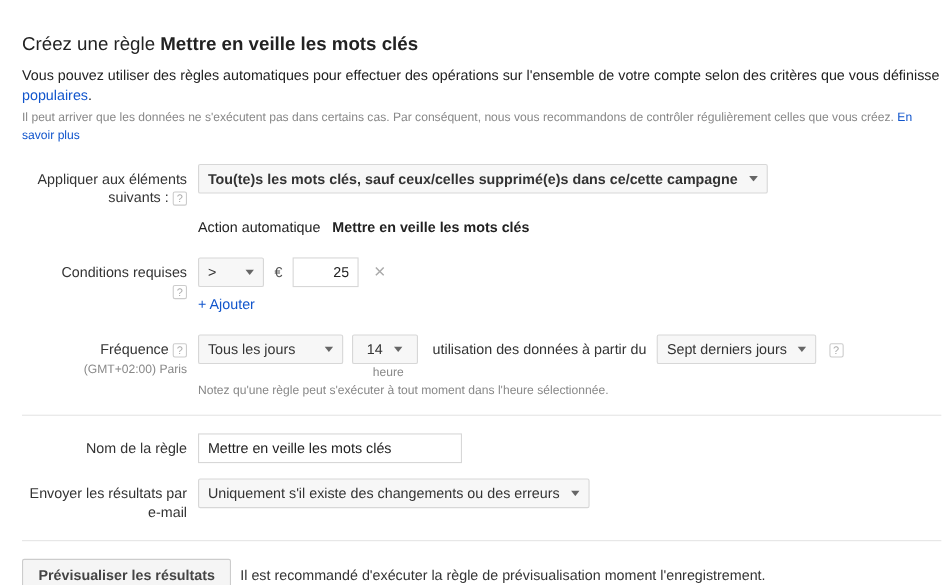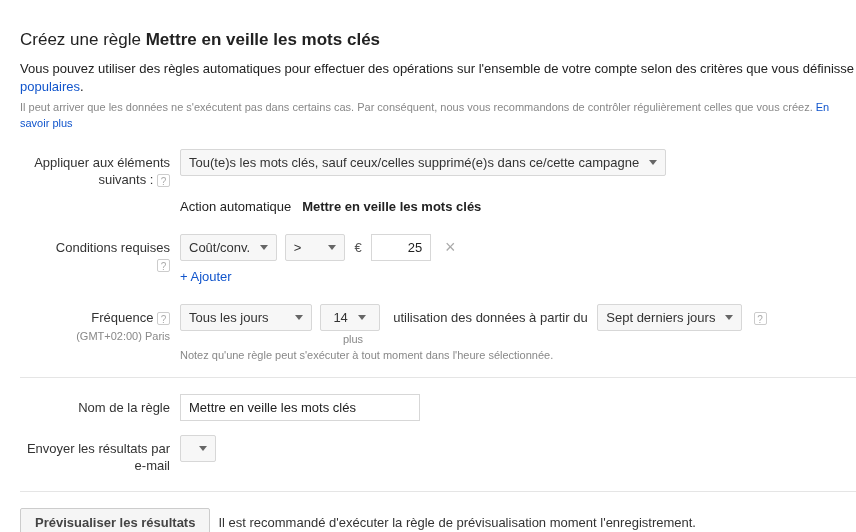--- a/index.html
+++ b/index.html
@@ -39,21 +39,21 @@
     border: 1px solid #d7d7d7;
     background: #f7f7f7;
     height: 27px;
     padding: 0 8px;
     font-size: 13px;
     color: #333;
     cursor: pointer;
     border-radius: 2px;
     margin-right: 4px;
   }
-  .dropdown.bold { font-weight: normal; }
+  .dropdown.bold { font-weight: bold; }
   .dropdown .caret { margin-left: 10px; }
   .caret svg { display:block; }
   .textinput {
     display: inline-block;
     border: 1px solid #d7d7d7;
     height: 27px;
     padding: 0 8px;
     font-size: 13px;
     background: #fff;
     color: #222;
@@ -118,28 +118,20 @@
     <b>Mettre en veille les mots clés</b>
   </div>
 </div>
 
 <div class="row">
   <div class="label-col">
     <span>Conditions requises</span><br>
     <span class="help">?</span>
   </div>
   <div class="ctrl-col">
-    <div class="dropdown">
-      <span>Coût/conv.</span>
-      <span class="caret">
-          <svg width="8" height="5">
-            <polygon points="0,0 8,0 4,5" fill="#666"></polygon>
-          </svg>
-        </span>
-    </div>
     <div class="dropdown" style="min-width:60px;">
       <span>&gt;</span>
       <span class="caret" style="margin-left:auto">
           <svg width="8" height="5">
             <polygon points="0,0 8,0 4,5" fill="#666"></polygon>
           </svg>
         </span>
     </div>
     <span class="euro">€</span>
     <input class="textinput num-right" value="25" style="">
@@ -176,38 +168,39 @@
     <span class="inline-txt">utilisation des données à partir du</span>
     <div class="dropdown">
       <span>Sept derniers jours</span>
       <span class="caret">
           <svg width="8" height="5">
             <polygon points="0,0 8,0 4,5" fill="#666"></polygon>
           </svg>
         </span>
     </div>
     &nbsp;<span class="help">?</span>
-    <span class="hourlbl">plus</span>
+    <span class="hourlbl">heure</span>
     <div class="note">Notez qu'une règle peut s'exécuter à tout moment dans l'heure sélectionnée.</div>
   </div>
 </div>
 
 <hr class="sep">
 
 <div class="row">
   <div class="label-col">Nom de la règle</div>
   <div class="ctrl-col">
     <input class="textinput" style="width: 240px;" value="Mettre en veille les mots clés">
   </div>
 </div>
 
 <div class="row">
   <div class="label-col">Envoyer les résultats par e-mail</div>
   <div class="ctrl-col">
     <div class="dropdown">
+      <span>Uniquement s'il existe des changements ou des erreurs</span>
       <span class="caret">
           <svg width="8" height="5">
             <polygon points="0,0 8,0 4,5" fill="#666"></polygon>
           </svg>
         </span>
     </div>
   </div>
 </div>
 
 <hr class="sep">

